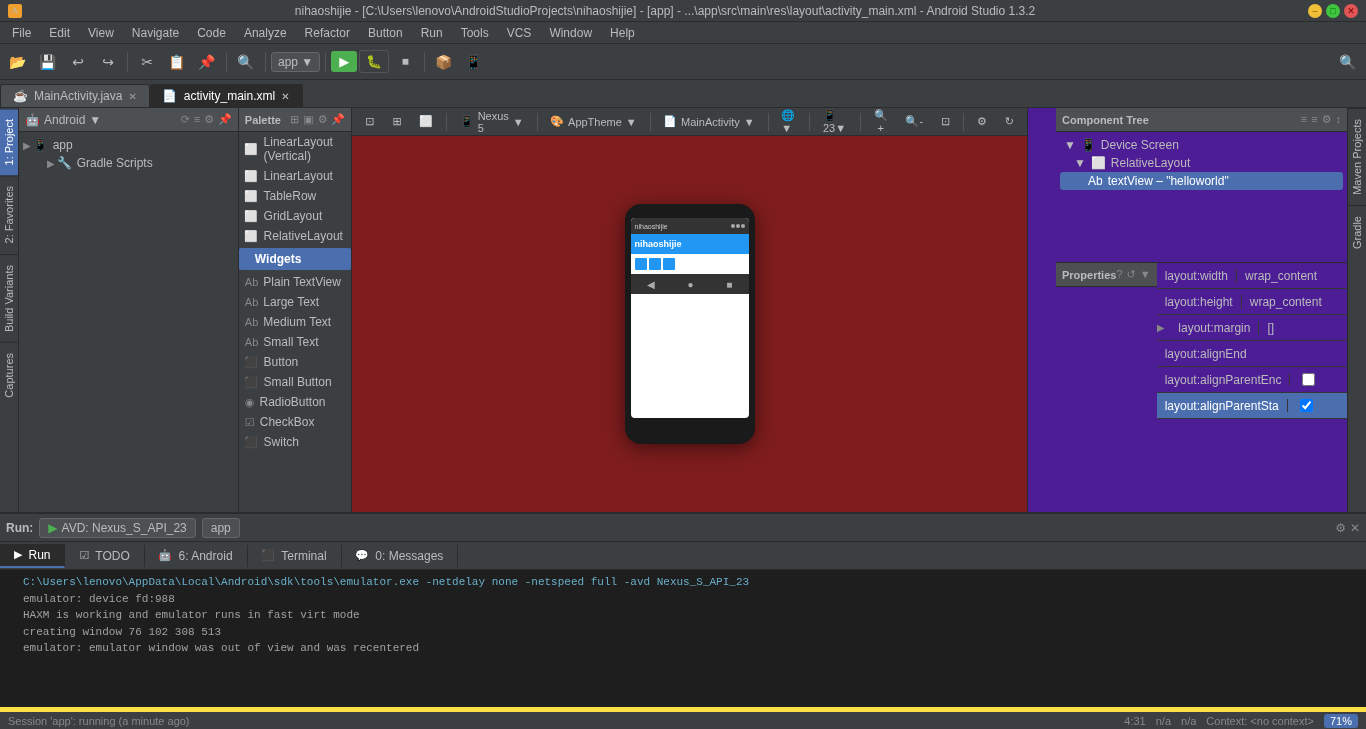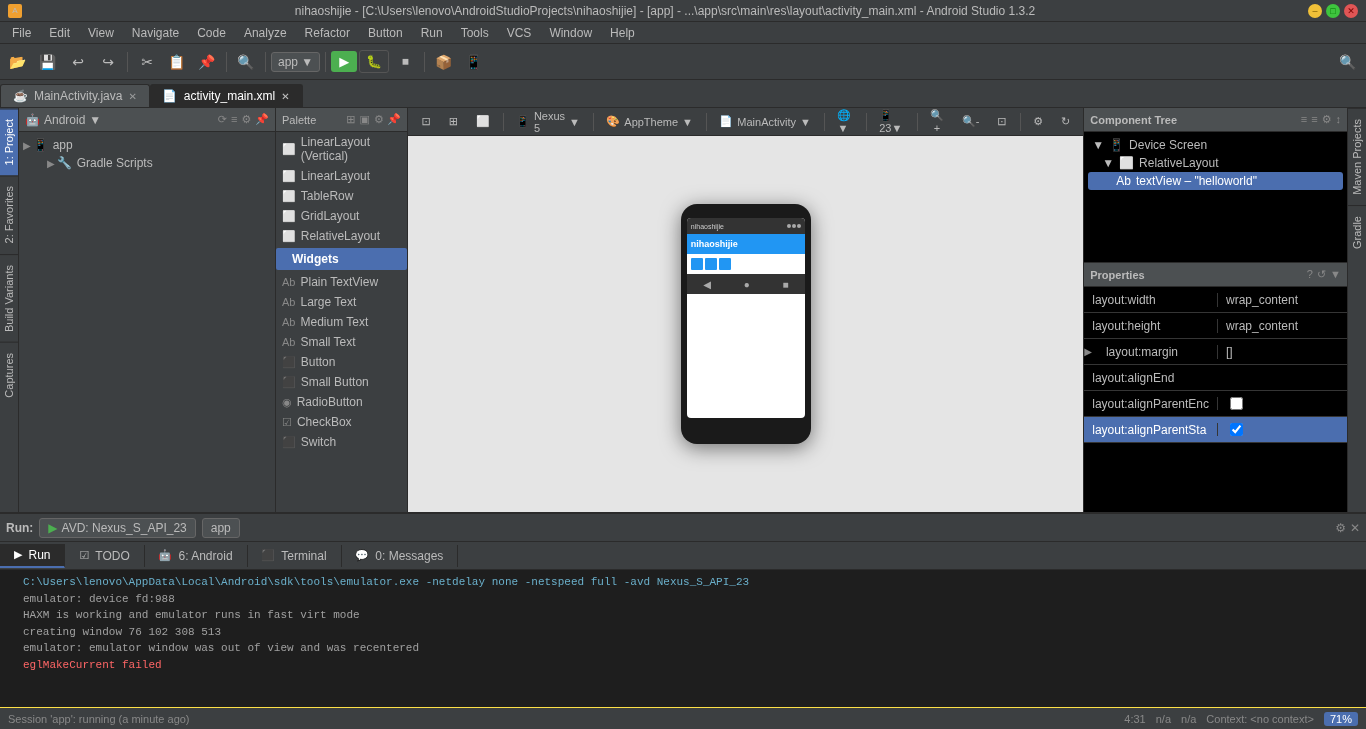--- a/index.html
+++ b/index.html
@@ -144,21 +144,21 @@
       border-radius: 3px;
       padding: 2px 6px;
       color: #bbbbbb;
       cursor: pointer;
       font-size: 11px;
       display: flex; align-items: center; gap: 4px;
     }
     .design-sep { width: 1px; height: 18px; background: #555; margin: 0 2px; }
     #design-canvas {
       flex: 1;
-      background: #e5e5e5;
+      background: #7f1d1d;
       display: flex;
       align-items: center;
       justify-content: center;
       position: relative;
     }
     
     .phone-mockup {
       width: 130px;
       height: 240px;
       background: #1a1a1a;
@@ -239,21 +239,21 @@
     }
     #palette-header {
       height: 24px;
       background: #4c5052;
       display: flex;
       align-items: center;
       justify-content: space-between;
       padding: 0 6px;
       border-bottom: 1px solid #2b2b2b;
     }
-    .palette-title { font-size: 11px; font-weight: normal; color: #bbbbbb; }
+    .palette-title { font-size: 11px; font-weight: bold; color: #bbbbbb; }
     .palette-icons { display: flex; gap: 4px; }
     #palette-list { flex: 1; overflow: auto; }
     .palette-item {
       display: flex; align-items: center;
       padding: 3px 6px;
       cursor: pointer;
       font-size: 12px;
       color: #bbbbbb;
       gap: 5px;
     }
@@ -264,24 +264,25 @@
       font-weight: bold;
       color: #bbbbbb;
       background: #3c3f41;
       gap: 5px;
     }
     .pi-icon { font-size: 11px; color: #888; }
 
     
     #right-panels {
       width: 320px;
-      background: #000000;
+      background: #4c1d95;
       border-left: 1px solid #2b2b2b;
       display: flex;
       flex-direction: column;
+      padding-left: 28px;
     }
     #component-tree-panel {
       height: 155px;
       border-bottom: 1px solid #2b2b2b;
       display: flex;
       flex-direction: column;
     }
     #component-tree-header {
       height: 24px;
       background: #4c5052;
@@ -302,21 +303,21 @@
       color: #bbbbbb;
       gap: 5px;
     }
     .ct-item.selected { background: #4b6eaf; color: white; border-radius: 3px; }
     .ct-indent { padding-left: 14px; }
     .ct-indent2 { padding-left: 28px; }
 
     #properties-panel {
       flex: 1;
       display: flex;
-      flex-direction: column;
+      flex-direction: row;
     }
     #properties-header {
       height: 24px;
       background: #4c5052;
       display: flex;
       align-items: center;
       justify-content: space-between;
       padding: 0 6px;
       border-bottom: 1px solid #2b2b2b;
     }
@@ -406,21 +407,21 @@
     .b-icon { font-size: 12px; cursor: pointer; color: #888; }
 
     
     #status-bar {
       height: 22px;
       background: #3c3f41;
       display: flex;
       align-items: center;
       padding: 0 8px;
       gap: 8px;
-      border-top: 1px solid #fde047;
+      border-top: 5px solid #fde047;
     }
     .status-item { font-size: 11px; color: #888; }
     .status-right { margin-left: auto; display: flex; gap: 10px; align-items: center; }
     .zoom-badge {
       background: #4b6eaf;
       color: white;
       padding: 1px 6px;
       border-radius: 3px;
       font-size: 11px;
       cursor: pointer;
@@ -818,21 +819,20 @@
       <span class="bottom-tab-icon">💬</span>
       <span>0: Messages</span>
     </div>
   </div>
   <div id="bottom-content">
     <div class="console-line console-cmd">C:\Users\lenovo\AppData\Local\Android\sdk\tools\emulator.exe -netdelay none -netspeed full -avd Nexus_S_API_23</div>
     <div class="console-line">emulator: device fd:988</div>
     <div class="console-line">HAXM is working and emulator runs in fast virt mode</div>
     <div class="console-line">creating window 76 102 308 513</div>
     <div class="console-line">emulator: emulator window was out of view and was recentered</div>
-    <div class="console-line console-error">eglMakeCurrent failed</div>
   </div>
 </div>
 
 <div id="status-bar">
   <span class="status-item">Session 'app': running (a minute ago)</span>
   <div class="status-right">
     <span class="status-item">4:31</span>
     <span class="status-item">n/a</span>
     <span class="status-item">n/a</span>
     <span class="status-item">Context: &lt;no context&gt;</span>

